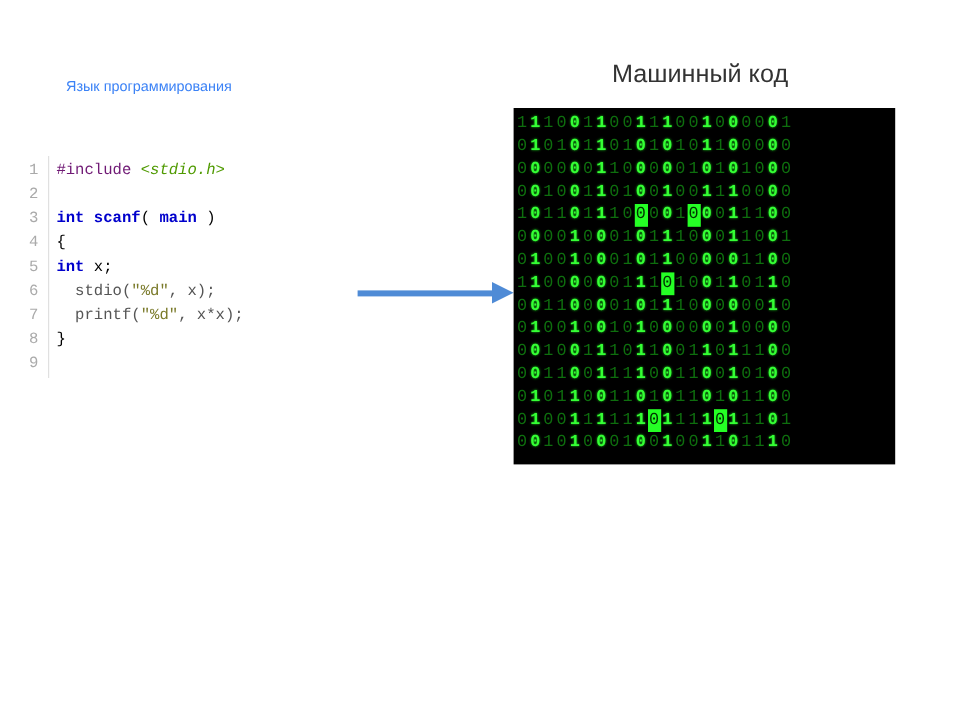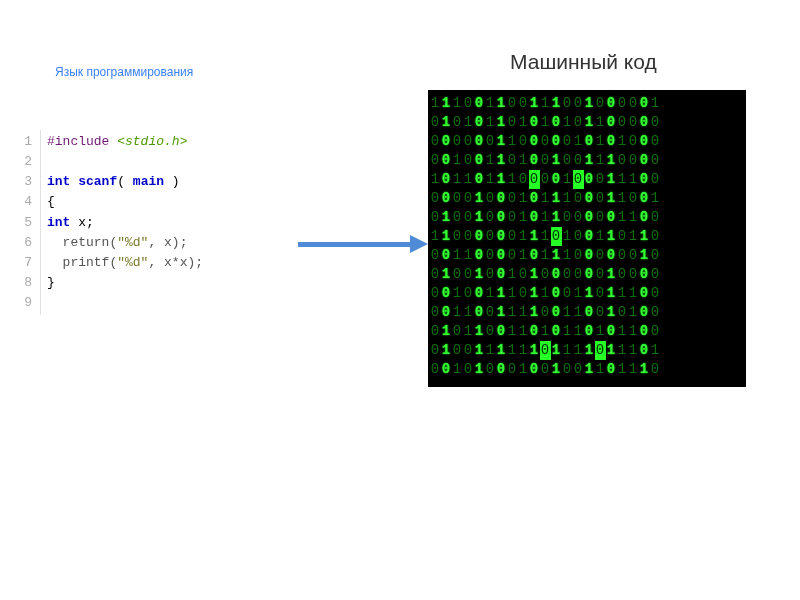--- a/index.html
+++ b/index.html
@@ -130,21 +130,21 @@
       <div>7</div>
       <div>8</div>
       <div>9</div>
     </div>
   <div class="code-lines" id="codelines">
       <div><span class="pp">#include </span><span class="inc">&lt;stdio.h&gt;</span></div>
       <div>&nbsp;</div>
       <div><span class="kw">int </span><span class="kw">scanf</span><span>( </span><span class="kw">main</span><span> )</span></div>
       <div><span>{</span></div>
       <div><span class="kw">int </span><span>x;</span></div>
-      <div><span class="fn">  return(</span><span class="str">"%d"</span><span class="fn">, x);</span></div>
+      <div><span class="fn">  stdio(</span><span class="str">"%d"</span><span class="fn">, x);</span></div>
       <div><span class="fn">  printf(</span><span class="str">"%d"</span><span class="fn">, x*x);</span></div>
       <div><span>}</span></div>
     </div>
 </div>
 
 <div class="arrow">
   <div class="arrow-line"></div>
   <div class="arrow-head"></div>
 </div>
 

